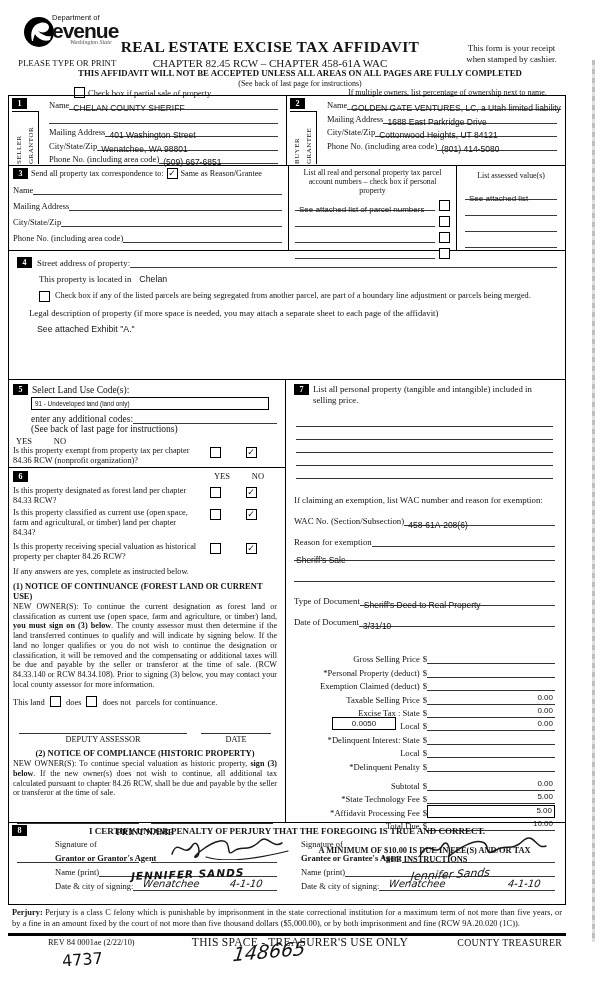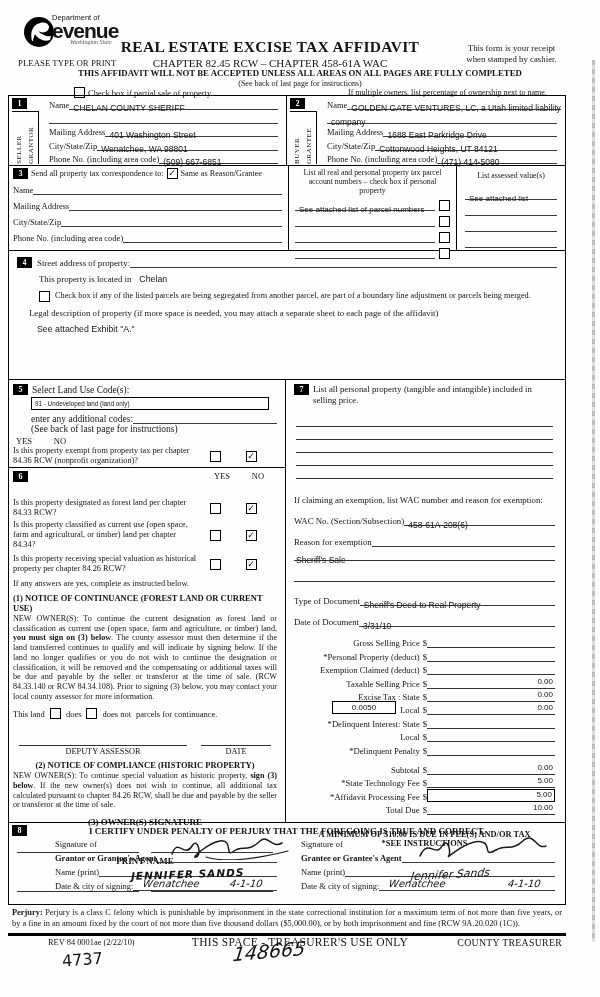--- a/index.html
+++ b/index.html
@@ -66,21 +66,21 @@
   .col7{flex:1;box-sizing:border-box;padding:4px 10px 0 8px;}
   .s5{padding:4px 8px 2px 4px;border-bottom:1px solid #000;height:88px;box-sizing:border-box;}
   .s5title{font-size:9.5px;display:flex;align-items:center;gap:4px;}
   .code-select{border:1.5px solid #000;margin:2px 0 2px 18px;width:230px;height:11px;
                font-family:"Liberation Sans",sans-serif;font-size:6.3px;line-height:11px;padding:0 3px;}
   .s5add{margin-left:18px;font-size:9.5px;display:flex;align-items:flex-end;}
   .s5add .u{flex:1;height:11px;}
   .s5back{margin-left:18px;font-size:9.5px;}
   .yesno{display:flex;font-size:8.5px;gap:14px;padding-right:8px;margin-top:2px;}
   .yn{width:22px;text-align:center;}
-  .qrow{display:flex;align-items:center;padding-right:8px;}
+  .qrow{display:flex;align-items:flex-start;padding-right:8px;}
   .qtext{flex:1;font-size:8.3px;line-height:10px;}
   .qcb{width:36px;display:flex;justify-content:center;padding-top:1px;}
   .s6{padding:3px 8px 0 4px;}
   .s6head{display:flex;align-items:flex-start;}
   .ifyes{font-size:8.3px;margin-top:5px;}
   .ntitle{font-size:8.5px;font-weight:bold;margin-top:5px;}
   .npara{font-size:8.15px;line-height:9.7px;text-align:justify;margin-top:1px;}
   .qualify{display:flex;align-items:center;gap:5px;font-size:8.5px;margin-top:7px;}
   .asrlines{display:flex;gap:14px;margin:16px 6px 0 6px;}
   .asrl1{flex:2.4;border-bottom:1px solid #333;height:10px;}
@@ -96,21 +96,21 @@
   .s7intro{display:flex;gap:4px;}
   .s7intro .txt{font-size:8.8px;line-height:11px;flex:1;}
   .s7lines div{border-bottom:1px solid #333;height:12px;margin:0 2px;}
   .s7exempt{font-size:8.8px;margin-top:16px;}
   .s7line{display:flex;align-items:flex-end;margin-top:9px;}
   .s7line .lbl{font-size:8.8px;}
   .s7line .u{flex:1;height:11px;}
   .reasonval{border-bottom:1px solid #333;margin-top:2px;height:11px;}
   .blankline{border-bottom:1px solid #333;height:12px;}
   
-  .money{margin-top:8px;}
+  .money{margin-top:24px;}
   .mrow{display:flex;justify-content:flex-end;align-items:flex-end;height:13.4px;position:relative;}
   .mlbl{font-size:8.6px;white-space:nowrap;}
   .mdollar{font-size:8.6px;margin-left:3px;}
   .mline{width:128px;border-bottom:1px solid #333;text-align:right;
          font-family:"Liberation Sans",sans-serif;font-size:8px;padding-right:2px;height:12px;box-sizing:border-box;}
   .mboxed{border:1.8px solid #000;height:13px;}
   .ratebox{position:absolute;left:38px;bottom:1px;border:1.5px solid #000;width:62px;height:11px;
            text-align:center;font-family:"Liberation Sans",sans-serif;font-size:8px;line-height:11px;}
   .gaptop{margin-top:6px;}
   .minnote{font-size:8.4px;font-weight:bold;text-align:center;margin-top:15px;}
@@ -216,33 +216,30 @@
       <div class="vstrip">
         <span class="vtxt">BUYER</span>
         <span class="vtxt">GRANTEE</span>
       </div>
       <div class="pfields">
         <div class="fline">
             <span class="lbl">Name</span>
           <span class="u"><span class="val">GOLDEN GATE VENTURES, LC, a Utah limited liability</span></span>
           </div>
         <div class="fline">
-            <span class="u"><span class="val">company</span></span>
-          </div>
-        <div class="fline">
             <span class="lbl">Mailing Address</span>
           <span class="u"><span class="val">1688 East Parkridge Drive</span></span>
           </div>
         <div class="fline">
             <span class="lbl">City/State/Zip</span>
           <span class="u"><span class="val">Cottonwood Heights, UT  84121</span></span>
           </div>
         <div class="fline">
             <span class="lbl">Phone No. (including area code)</span>
-          <span class="u"><span class="val">(471) 414-5080</span></span>
+          <span class="u"><span class="val">(801) 414-5080</span></span>
           </div>
       </div>
     </div>
   </div>
 
   <div class="abs s3">
     <div class="s3l">
       <div class="s3sameline">
         <span class="secnum">3</span>
         <span>Send all property tax correspondence to:</span>
@@ -357,21 +354,21 @@
 
       <div class="s6">
         <div class="s6head">
           <span class="secnum">6</span>
           <span class="f1"></span>
           <span class="yesno" style="margin-top:0;padding-right:8px;gap:14px;">
               <span class="yn">YES</span>
               <span class="yn">NO</span>
             </span>
         </div>
-        <div class="qrow" style="margin-top:16px;">
+        <div class="qrow" style="margin-top:4px;">
           <span class="qtext">Is this property designated as forest land per chapter 84.33 RCW?</span>
           <span class="qcb">
               <span class="cb"></span>
             </span>
           <span class="qcb">
               <span class="cb">
                 <span>✓</span>
               </span>
             </span>
         </div>
@@ -411,21 +408,20 @@
         <div class="asrlines">
             <div class="asrl1"></div>
             <div class="asrl2"></div>
           </div>
         <div class="asrlbls">
             <div class="asb1">DEPUTY ASSESSOR</div>
             <div class="asb2">DATE</div>
           </div>
         <div class="ctitle">(2) NOTICE OF COMPLIANCE (HISTORIC PROPERTY)</div>
         <div class="npara"><span>NEW OWNER(S): To continue special valuation as historic property, </span><span class="bold">sign (3) below</span><span>. If the new owner(s) does not wish to continue, all additional tax calculated pursuant to chapter 84.26 RCW, shall be due and payable by the seller or transferor at the time of sale.</span></div>
-        <div class="ctitle" style="margin-top:7px;font-size:9px;">(3)  OWNER(S) SIGNATURE</div>
         <div class="duolines">
             <div></div>
             <div></div>
           </div>
         <div class="printname">PRINT NAME</div>
         <div class="duolines">
             <div></div>
             <div></div>
           </div>
       </div>

